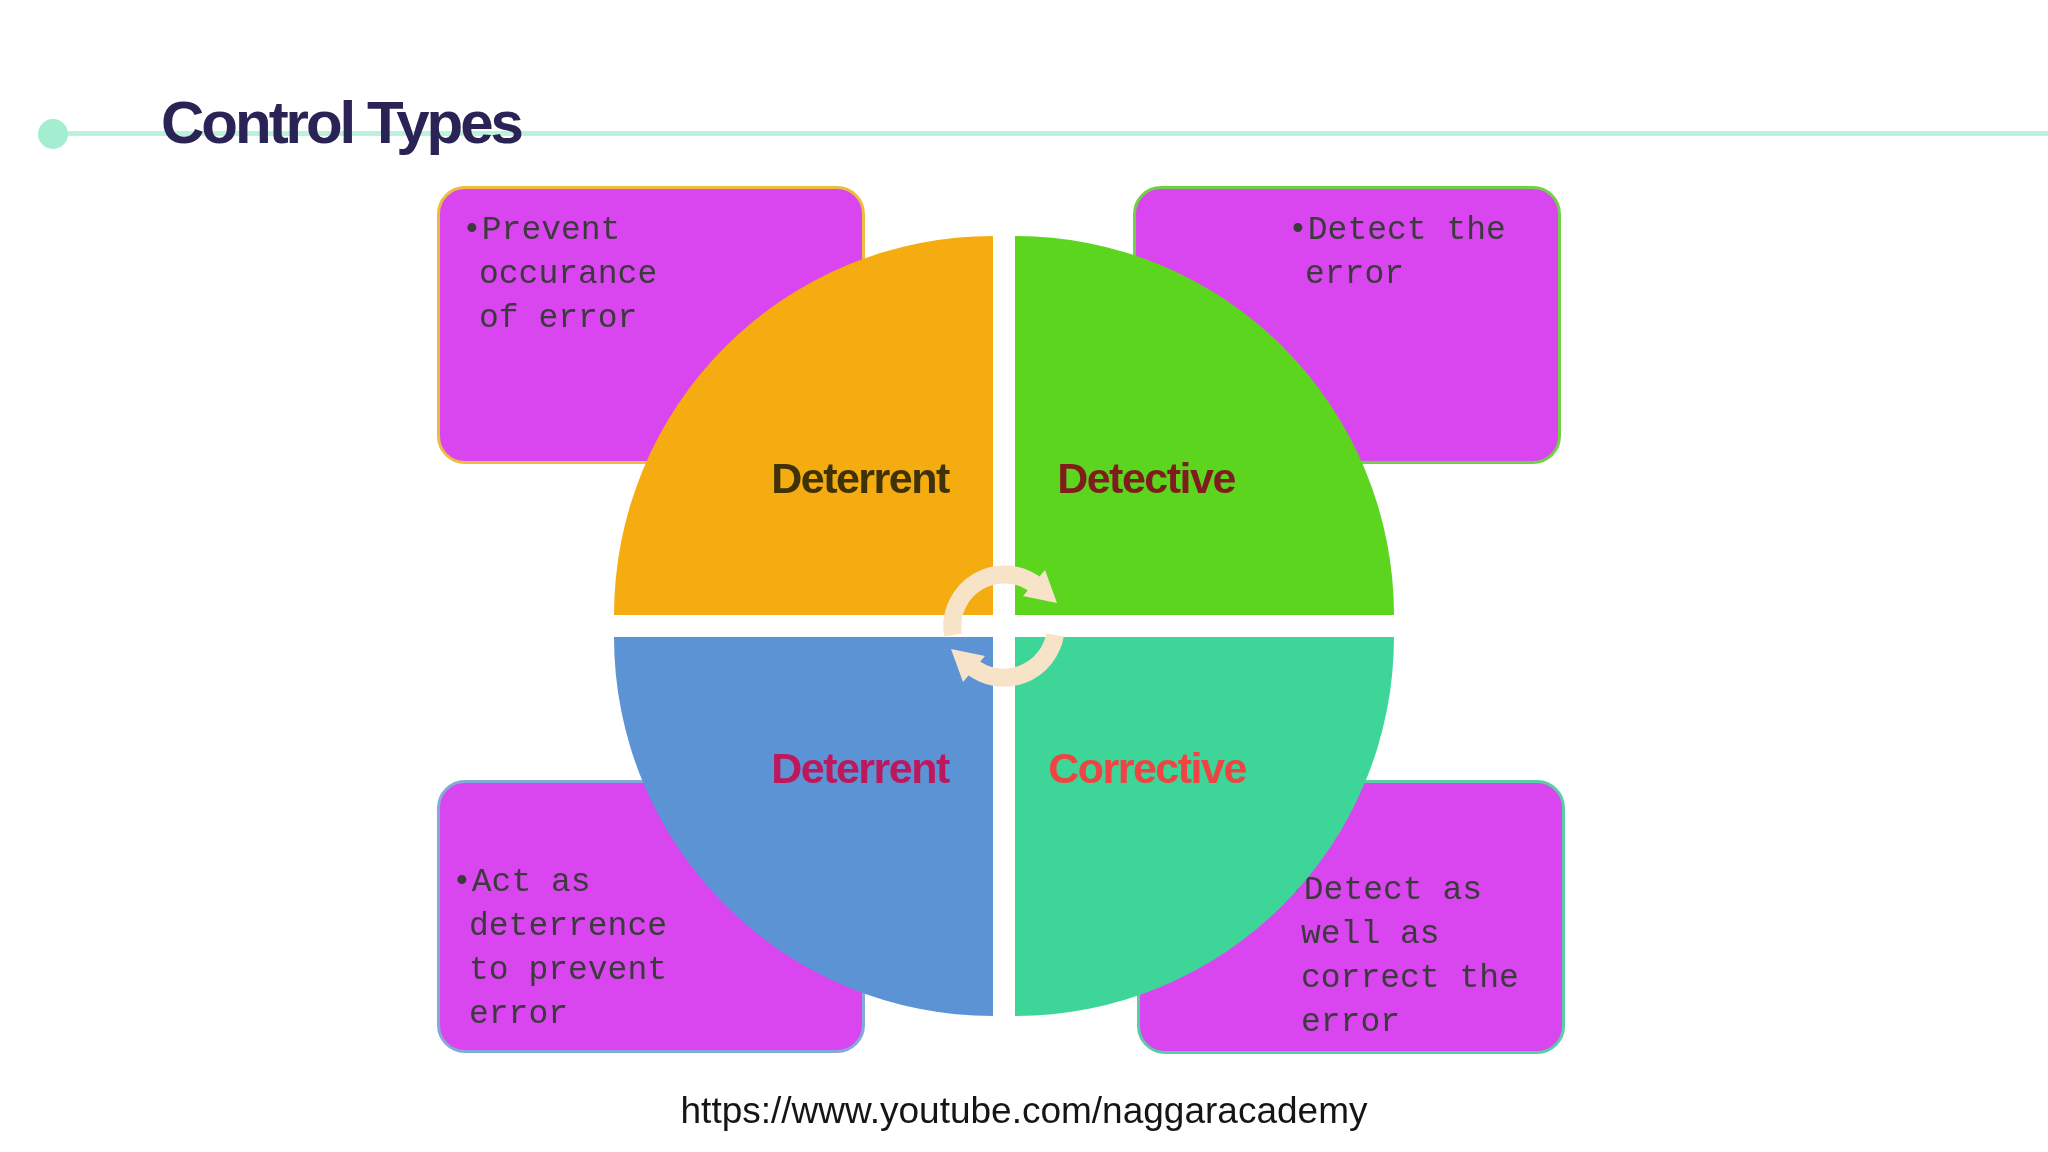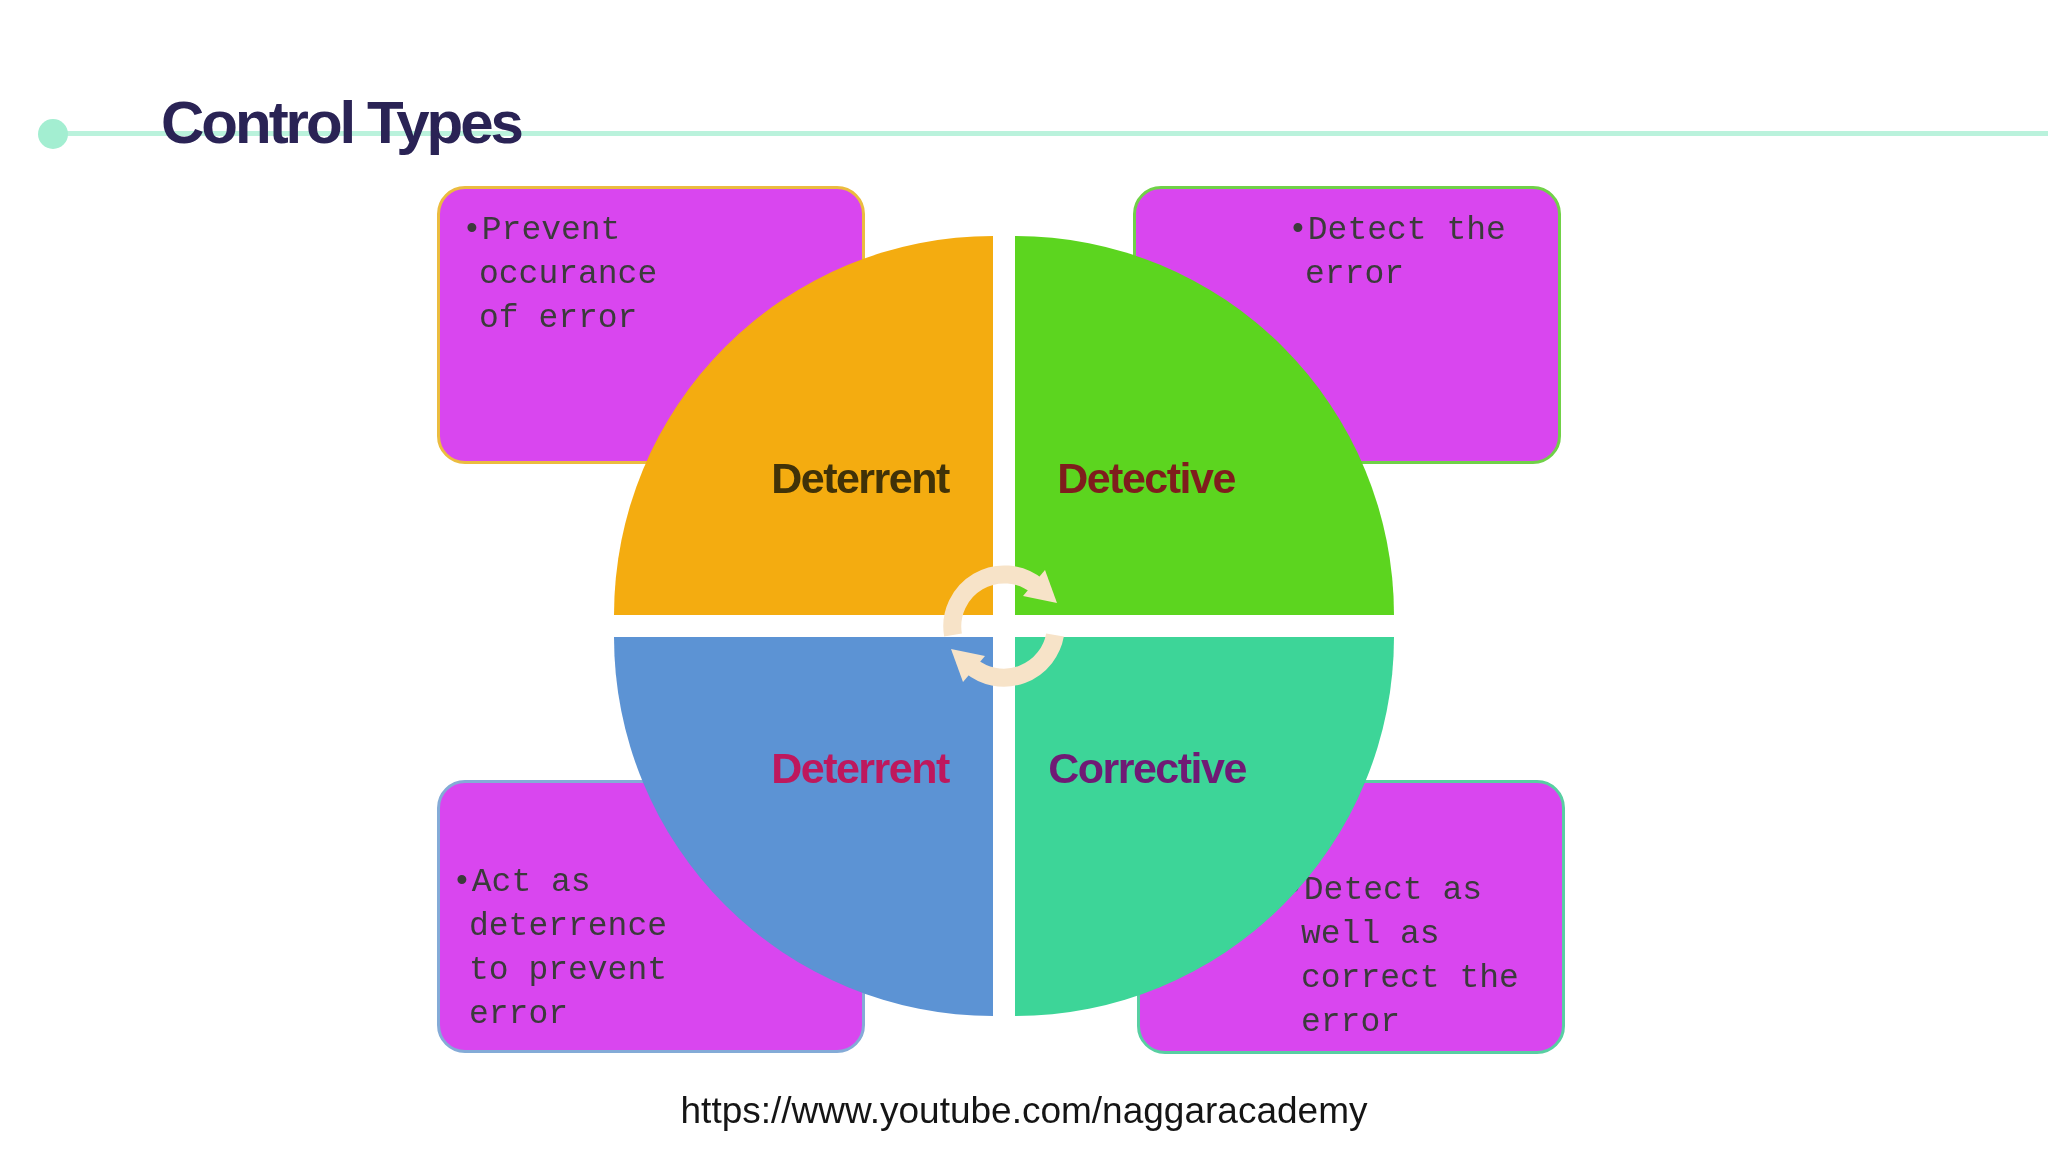--- a/index.html
+++ b/index.html
@@ -135,21 +135,21 @@
   </div>
 
   <div class="quad q-tl" style="background-color: rgb(244, 172, 16);"></div>
   <div class="quad q-tr" style="background-color: rgb(92, 213, 31);"></div>
   <div class="quad q-bl" style="background-color: rgb(92, 147, 212);"></div>
   <div class="quad q-br" style="background-color: rgb(61, 213, 152);"></div>
 
   <div class="qlabel l-tl" style="color: rgb(64, 50, 8);">Deterrent</div>
   <div class="qlabel l-tr" style="color: #7f1d1d;">Detective</div>
   <div class="qlabel l-bl" style="color: #be185d;">Deterrent</div>
-  <div class="qlabel l-br" style="color: #701a75;">Corrective</div>
+  <div class="qlabel l-br" style="color: #ef4444;">Corrective</div>
 
   <div class="center-icon" style="color: rgb(247, 227, 200);">
     <svg viewBox="0 0 140 140" width="140" height="140" aria-hidden="true">
       <path d="M 19 79 A 52 52 0 0 1 103 30" fill="none" stroke="currentColor" stroke-width="18"></path>
       <polygon points="123,47 89,40 111,14" fill="currentColor"></polygon>
       <path d="M 121 79 A 52 52 0 0 1 37 110" fill="none" stroke="currentColor" stroke-width="18"></path>
       <polygon points="17,93 51,100 29,126" fill="currentColor"></polygon>
     </svg>
   </div>
 

